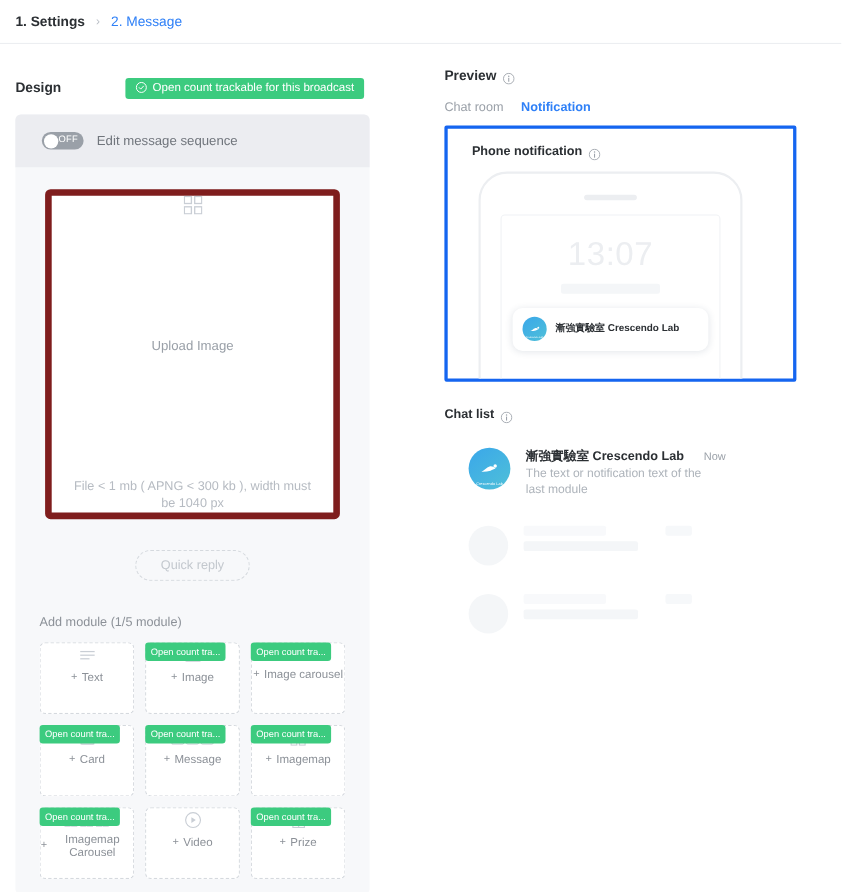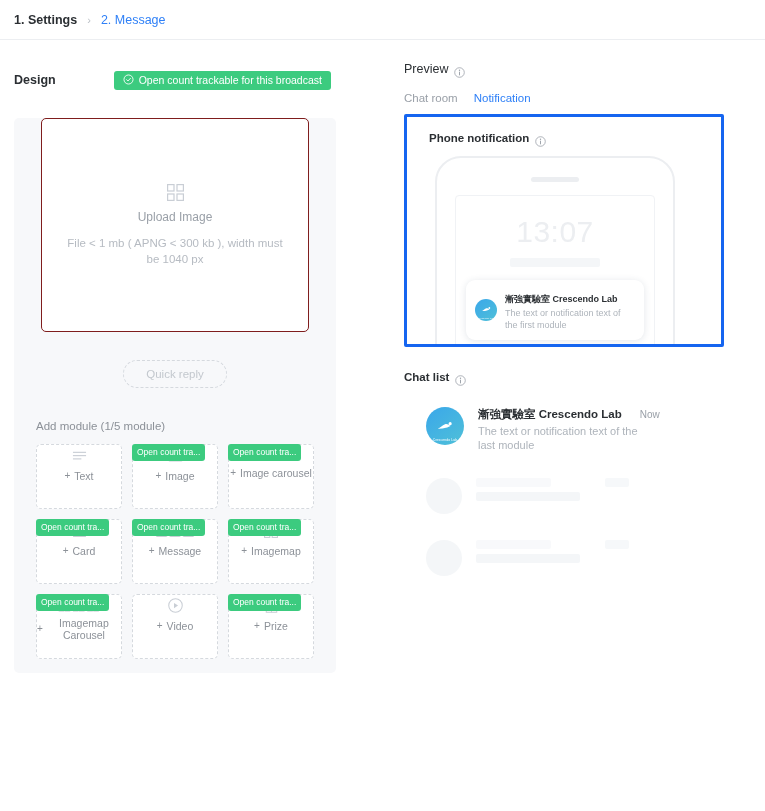--- a/index.html
+++ b/index.html
@@ -64,26 +64,26 @@
   }
   .toggle .off {
     position: absolute; right: 5px; top: 1px;
     font-size: 8.5px; color: #fff; letter-spacing: .3px;
   }
   .seq-label { margin-left: 12px; font-size: 12px; color: #70757c; }
 
   
   .dropzone {
     margin: 20px 27px 0;
-    height: 214px;
+    height: 300px;
     background: #fff;
-    border: 1px solid #7f1d1d;
+    border: 6px solid #7f1d1d;
     border-radius: 5px;
     display: flex; flex-direction: column;
-    align-items: center; justify-content: center;
+    align-items: center; justify-content: space-between;
   }
   .grid-ic { width: 17px; height: 17px; margin-bottom: 9px; }
   .upload-title { font-size: 12px; color: #9aa0a8; }
   .upload-hint {
     font-size: 11.5px; color: #b6bbc2;
     text-align: center; width: 230px;
     margin-top: 11px; line-height: 16px;
   }
 
   
@@ -132,25 +132,25 @@
   }
   .mod-lbl .plus { font-size: 10px; }
   .mod-lbl.two { margin-top: 3px; }
   .mod-ico svg, .grid-ic svg { display: block; }
 
   
   .preview-head {
     display: flex; align-items: center; gap: 6px;
     margin-top: 22px;
   }
-  .preview-title { font-size: 12.5px; font-weight: normal; color: #2b2f33; }
+  .preview-title { font-size: 12.5px; font-weight: bold; color: #2b2f33; }
   .info-ic { width: 11px; height: 11px; }
   .pv-tabs { display: flex; gap: 16px; margin-top: 16px; }
   .pv-tab { font-size: 11.5px; color: #9aa0a8; }
-  .pv-tab.active { color: #2f80f7; font-weight: normal; }
+  .pv-tab.active { color: #2f80f7; font-weight: bold; }
 
   .notif-box {
     margin-top: 10px;
     border: 3px solid #1565f0;
     border-radius: 2px;
     height: 233px;
     padding: 15px 0 0 22px;
     overflow: hidden;
     background: #fff;
   }
@@ -244,20 +244,27 @@
               <circle cx="8" cy="8" r="6.6" fill="none" stroke="#fff" stroke-width="1.3"></circle>
               <path d="M5.2 8.2l2 2 3.6-3.9" fill="none" stroke="#fff" stroke-width="1.3" stroke-linecap="round" stroke-linejoin="round"></path>
             </svg>
         </span>
         <span>Open count trackable for this broadcast</span>
       </span>
     </div>
 
     <div class="design-panel">
 
+      <div class="seq-row">
+        <span class="toggle">
+          <span class="knob"></span>
+          <span class="off">OFF</span>
+        </span>
+        <span class="seq-label">Edit message sequence</span>
+      </div>
 
       <div class="dropzone">
         <span class="grid-ic">
           <svg viewBox="0 0 17 17" width="17" height="17">
             <rect x="0.6" y="0.6" width="6.4" height="6.4" fill="none" stroke="#c9ced5" stroke-width="1.2"></rect>
             <rect x="10" y="0.6" width="6.4" height="6.4" fill="none" stroke="#c9ced5" stroke-width="1.2"></rect>
             <rect x="0.6" y="10" width="6.4" height="6.4" fill="none" stroke="#c9ced5" stroke-width="1.2"></rect>
             <rect x="10" y="10" width="6.4" height="6.4" fill="none" stroke="#c9ced5" stroke-width="1.2"></rect>
           </svg>
         </span>
@@ -477,21 +484,20 @@
           <div class="notif-card">
             <span class="avatar sm">
               <svg class="mark" viewBox="0 0 24 24">
                   <path d="M4 15c3-1 5-4 8-5 2-.7 4 .3 6 2-2 .5-3 1.6-5 2-3 .7-6 1.3-9 1z" fill="#fff"></path>
                   <circle cx="17.6" cy="9.4" r="1.7" fill="#fff"></circle>
                 </svg>
               <span class="nm">Crescendo Lab</span>
             </span>
             <span>
               <span class="nc-title">漸強實驗室 Crescendo Lab</span>
-              <div class="nc-body">The text or notification text of the first module</div>
             </span>
           </div>
         </div>
       </div>
     </div>
 
     <div class="chat-head">
       <span class="sec-title">Chat list</span>
       <span class="info-ic">
         <svg viewBox="0 0 14 14" width="11" height="11">

